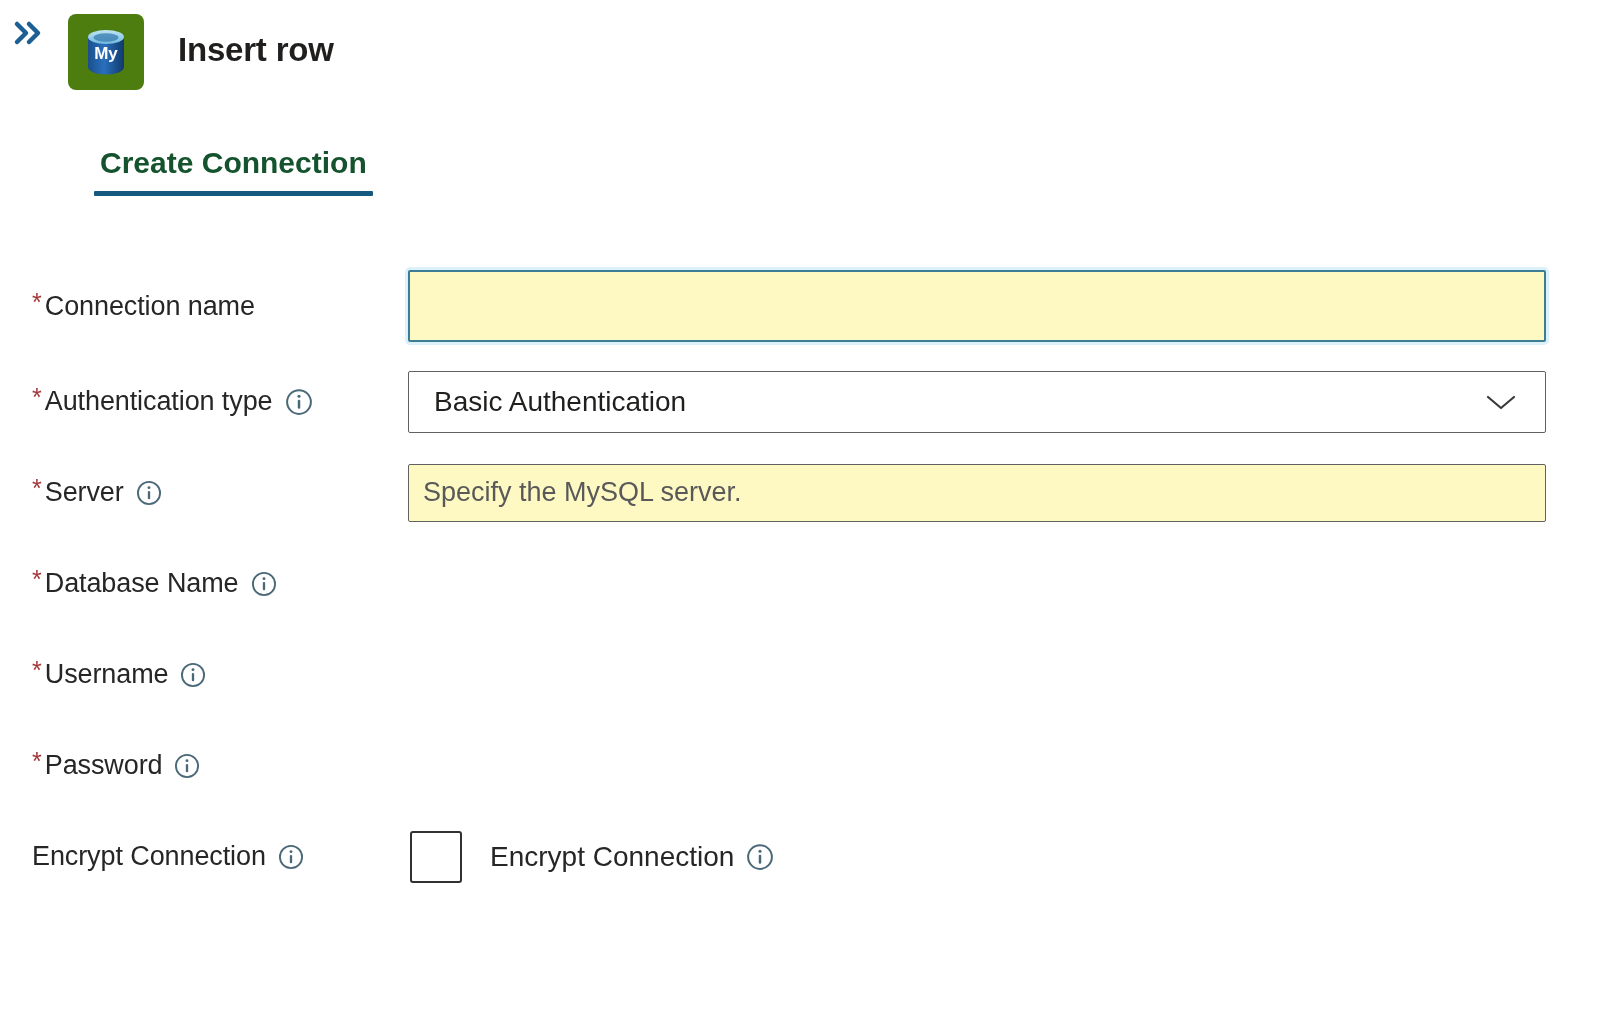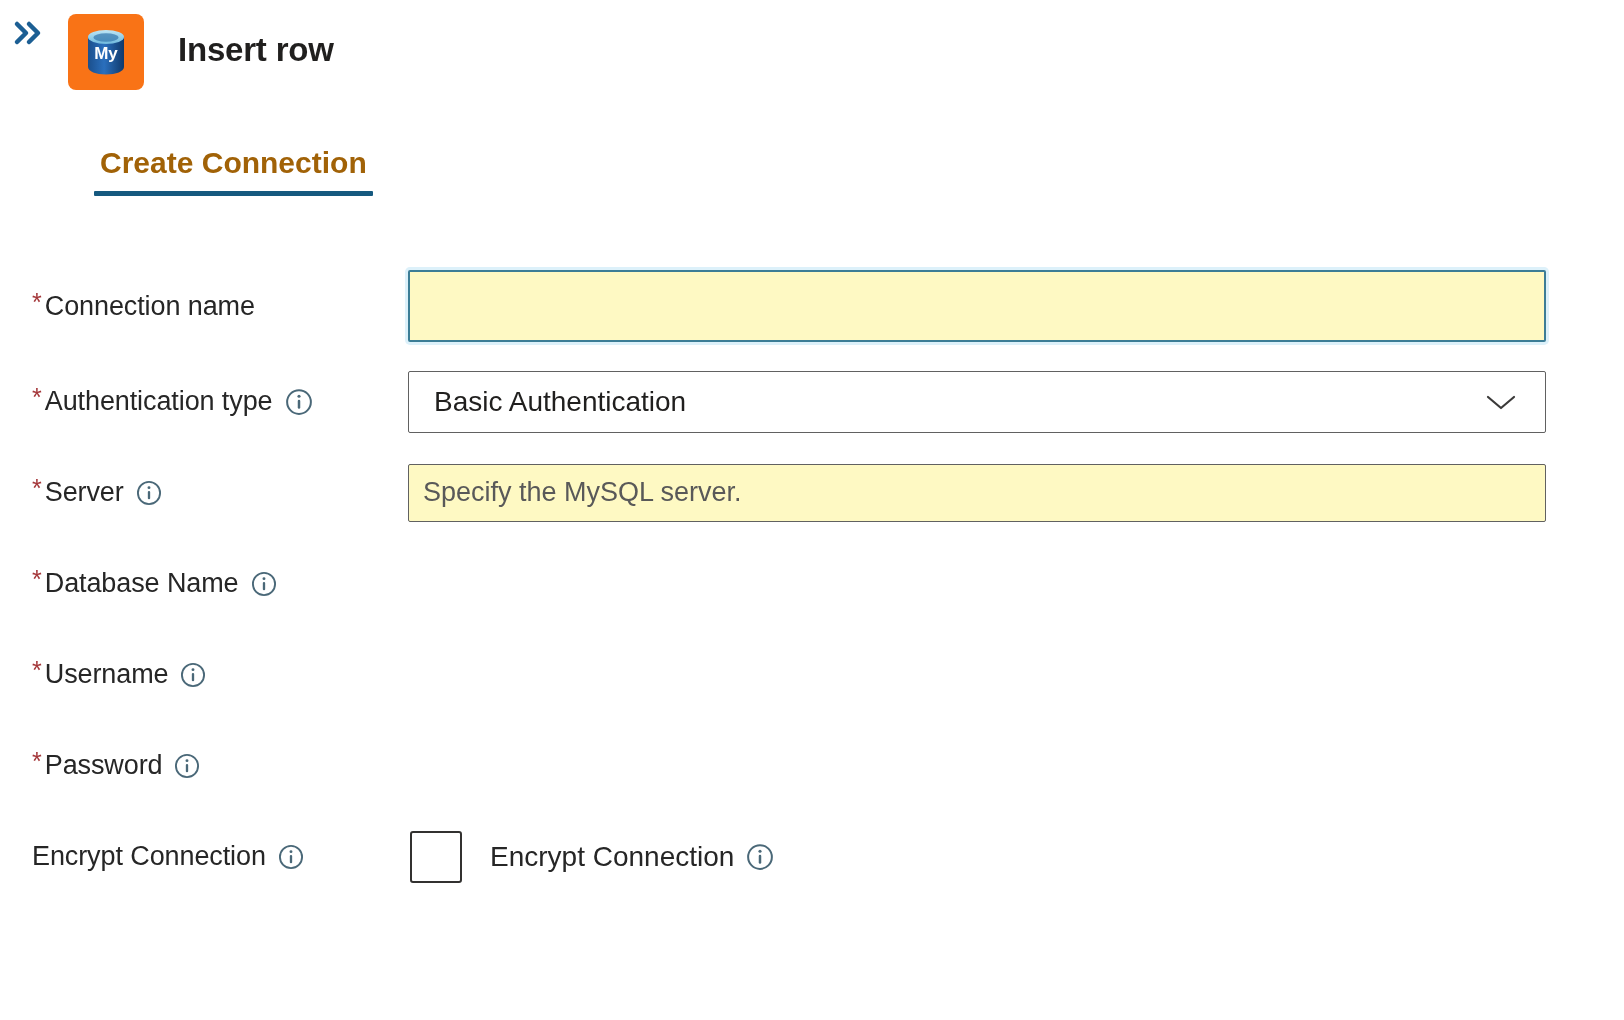--- a/index.html
+++ b/index.html
@@ -36,21 +36,21 @@
     cursor: pointer;
     align-self: flex-start;
     margin-top: 18px;
   }
   .expand-chevrons svg { display: block; }
 
   .app-icon {
     width: 76px;
     height: 76px;
     border-radius: 8px;
-    background: #f97316;
+    background: #4d7c0f;
     display: flex;
     align-items: center;
     justify-content: center;
     margin-left: 12px;
     margin-top: 4px;
     flex: none;
   }
   .app-icon svg { display:block; }
 
   .header-title {
@@ -66,21 +66,21 @@
   .tabs {
     position: absolute;
     left: 78px;
     top: 140px;
     display: flex;
   }
   .tab {
     padding: 6px 22px 16px 22px;
     font-size: 30px;
     font-weight: 600;
-    color: #a16207;
+    color: #14532d;
     cursor: pointer;
     position: relative;
     white-space: nowrap;
   }
   .tab.active::after {
     content: "";
     position: absolute;
     left: 16px;
     right: 16px;
     bottom: 0;

